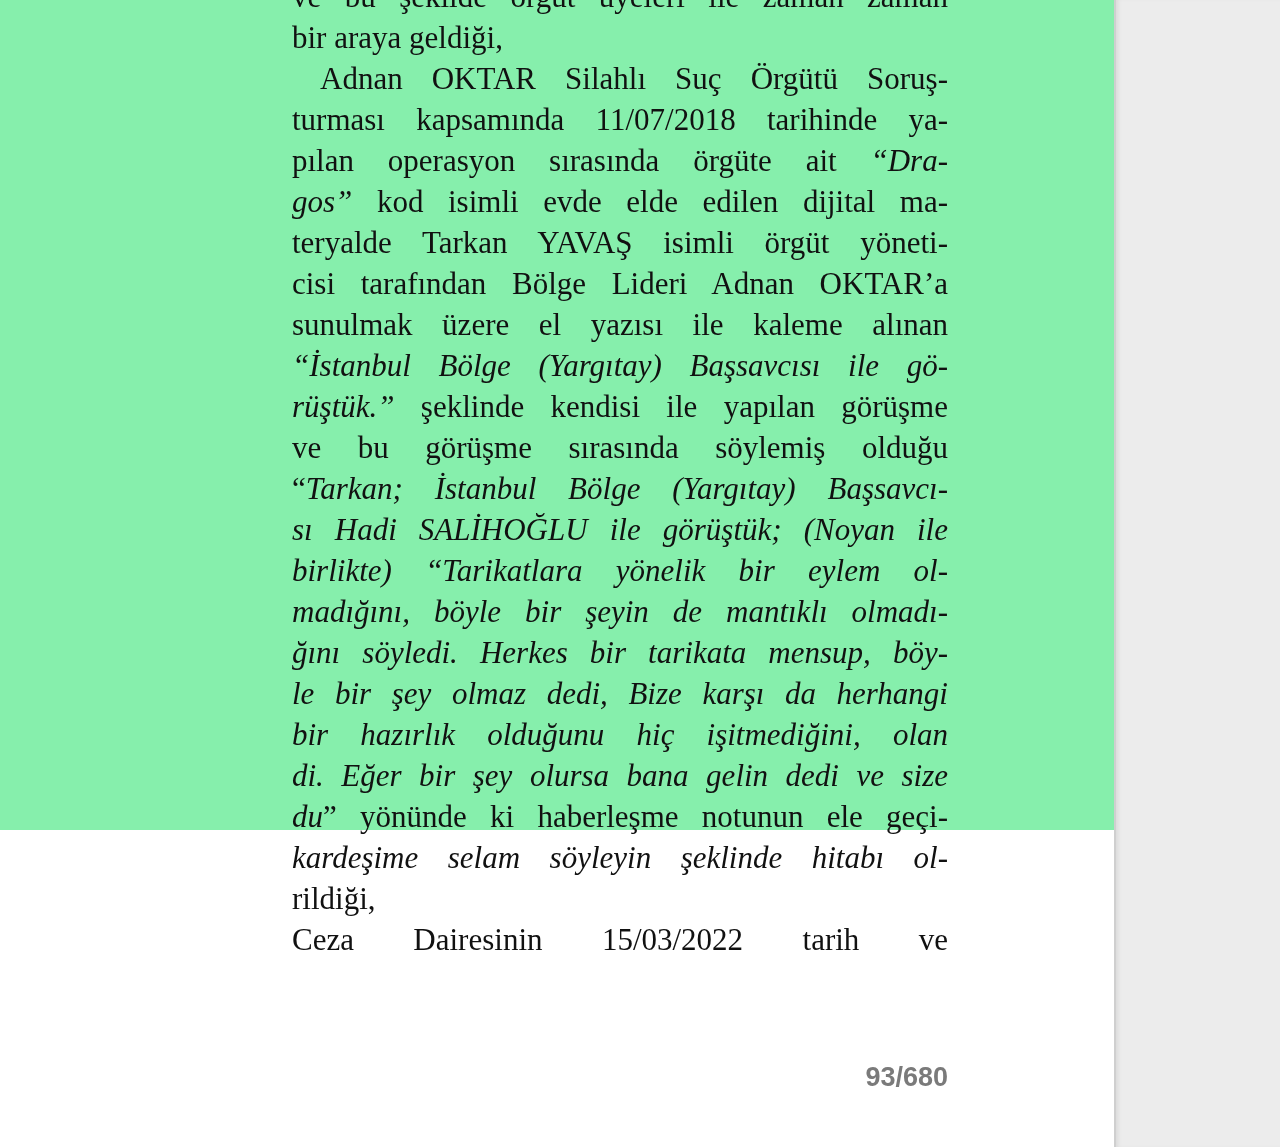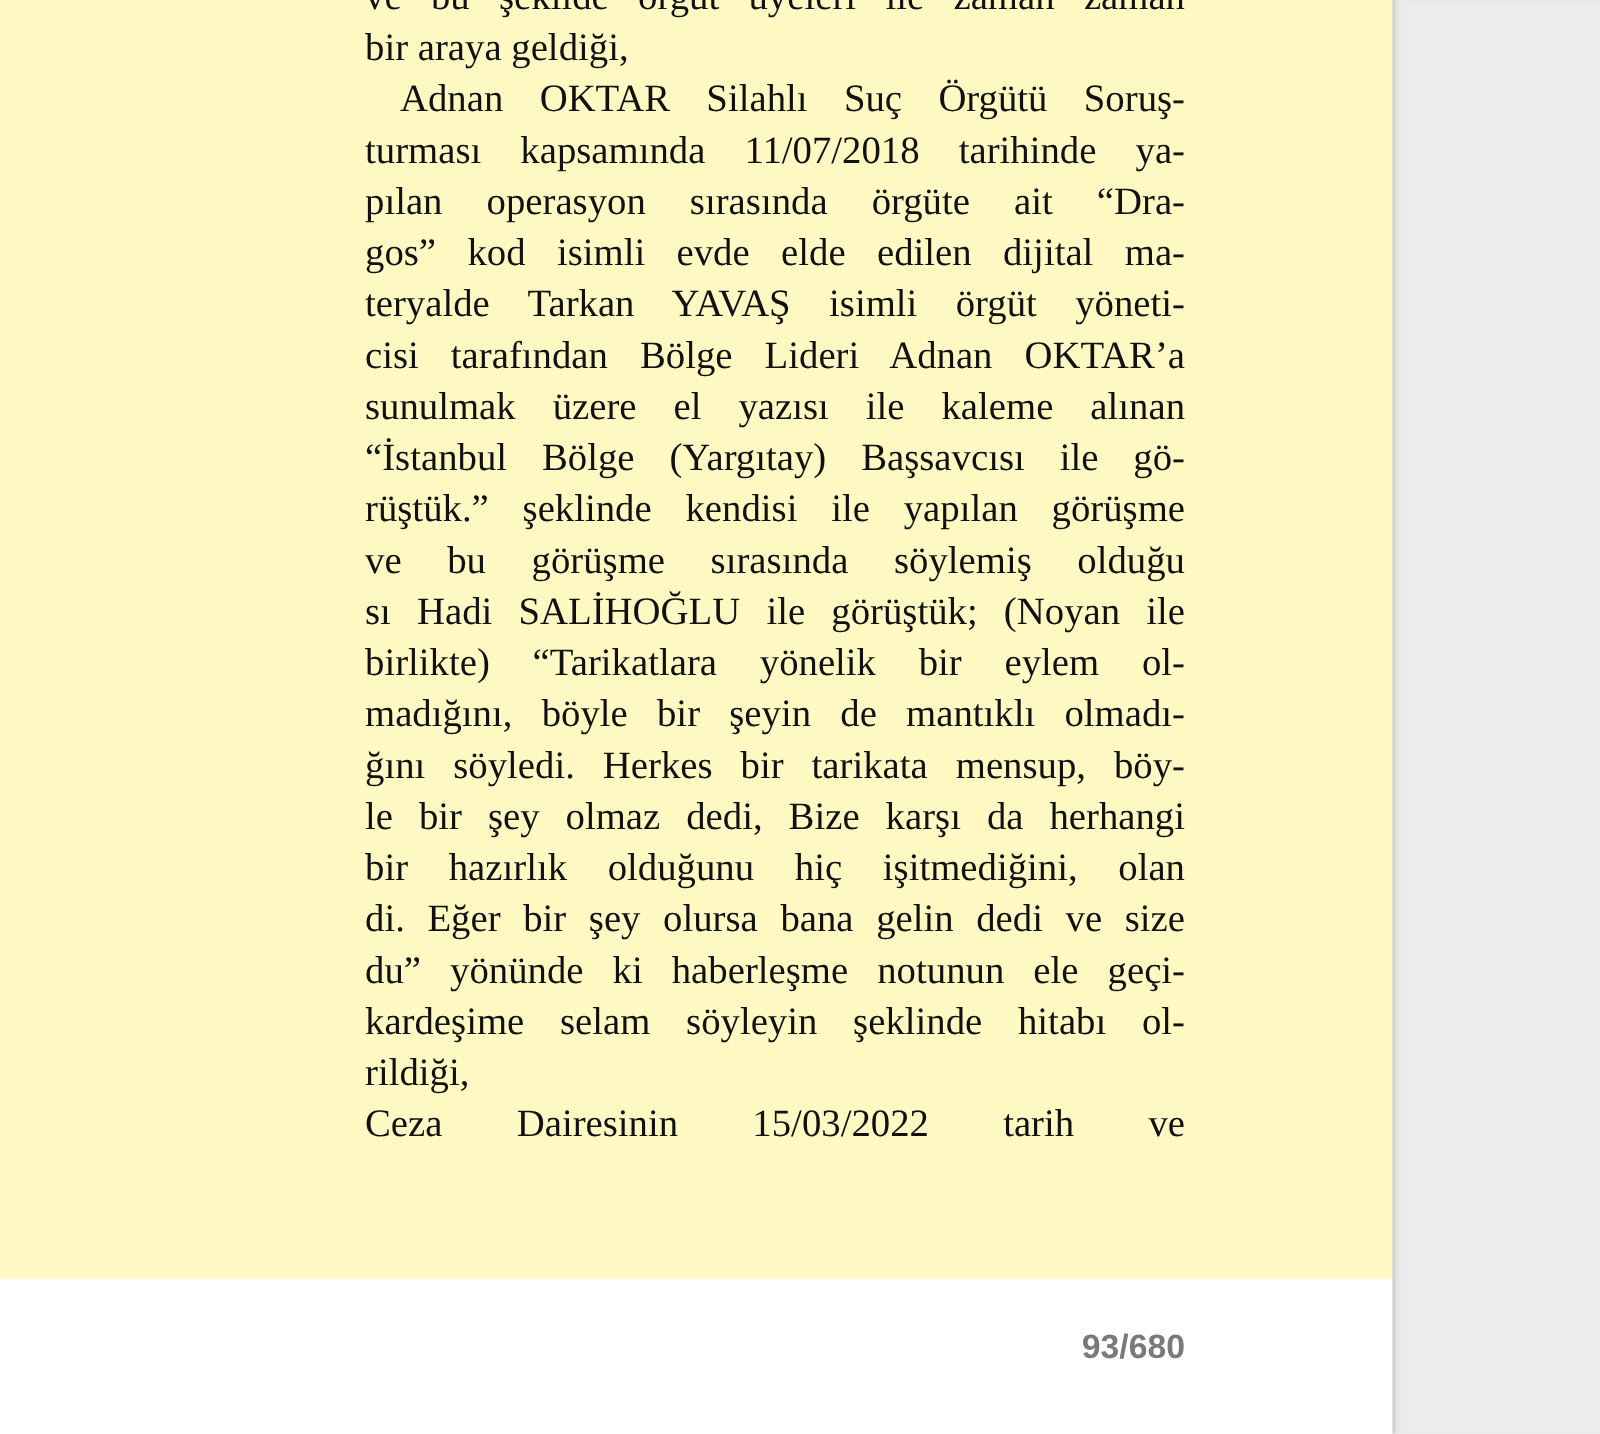--- a/index.html
+++ b/index.html
@@ -14,22 +14,22 @@
       position: relative;
       width: 1280px;
       height: 1147px;
       background: #ffffff;
     }
     .page {
       position: absolute;
       left: 0;
       top: 0;
       width: 1114px;
-      height: 1023px;
-      background: #fef9c3;
+      height: 830px;
+      background: #86efac;
     }
     .side-gutter {
       position: absolute;
       left: 1114px;
       top: 0;
       width: 166px;
       height: 1147px;
       background: #ececec;
       border-left: 2px solid #cfcfcf;
       box-shadow: inset 4px 0 4px -2px rgba(0,0,0,0.08);
@@ -51,20 +51,21 @@
       text-align: justify;
       text-align-last: justify;
     }
     .line.last {
       text-align-last: left;
     }
     .line.indent {
       padding-left: 28px;
     }
     .it {
+      font-style: italic;
     }
     .page-number {
       position: absolute;
       left: 840px;
       top: 1062px;
       width: 108px;
       text-align: right;
       font-family: Liberation Sans, sans-serif;
       font-weight: bold;
       font-size: 27px;
@@ -100,20 +101,21 @@
         <span class="line indent"><span>Adnan OKTAR Silahlı Suç Örgütü Soruş-</span></span>
         <span class="line"><span>turması kapsamında 11/07/2018 tarihinde ya-</span></span>
         <span class="line"><span>pılan operasyon sırasında örgüte ait </span><span class="it">“Dra-</span></span>
         <span class="line"><span class="it">gos”</span><span> kod isimli evde elde edilen dijital ma-</span></span>
         <span class="line"><span>teryalde Tarkan YAVAŞ isimli örgüt yöneti-</span></span>
         <span class="line"><span>cisi tarafından Bölge Lideri Adnan OKTAR’a</span></span>
         <span class="line"><span>sunulmak üzere el yazısı ile kaleme alınan</span></span>
         <span class="line"><span class="it">“İstanbul Bölge (Yargıtay) Başsavcısı ile gö-</span></span>
         <span class="line"><span class="it">rüştük.”</span><span> şeklinde kendisi ile yapılan görüşme</span></span>
         <span class="line"><span>ve bu görüşme sırasında söylemiş olduğu</span></span>
+        <span class="line"><span>“</span><span class="it">Tarkan; İstanbul Bölge (Yargıtay) Başsavcı-</span></span>
         <span class="line"><span class="it">sı Hadi SALİHOĞLU ile görüştük; (Noyan ile</span></span>
         <span class="line"><span class="it">birlikte) “Tarikatlara yönelik bir eylem ol-</span></span>
         <span class="line"><span class="it">madığını, böyle bir şeyin de mantıklı olmadı-</span></span>
         <span class="line"><span class="it">ğını söyledi. Herkes bir tarikata mensup, böy-</span></span>
         <span class="line"><span class="it">le bir şey olmaz dedi, Bize karşı da herhangi</span></span>
         <span class="line"><span class="it">bir hazırlık olduğunu hiç işitmediğini, olan</span></span>
         <span class="line"><span class="it">di. Eğer bir şey olursa bana gelin dedi ve size</span></span>
         <span class="line"><span class="it">du</span><span>” yönünde ki haberleşme notunun ele geçi-</span></span>
         <span class="line"><span class="it">kardeşime selam söyleyin şeklinde hitabı ol-</span></span>
         <span class="line last"><span>rildiği,</span></span>

